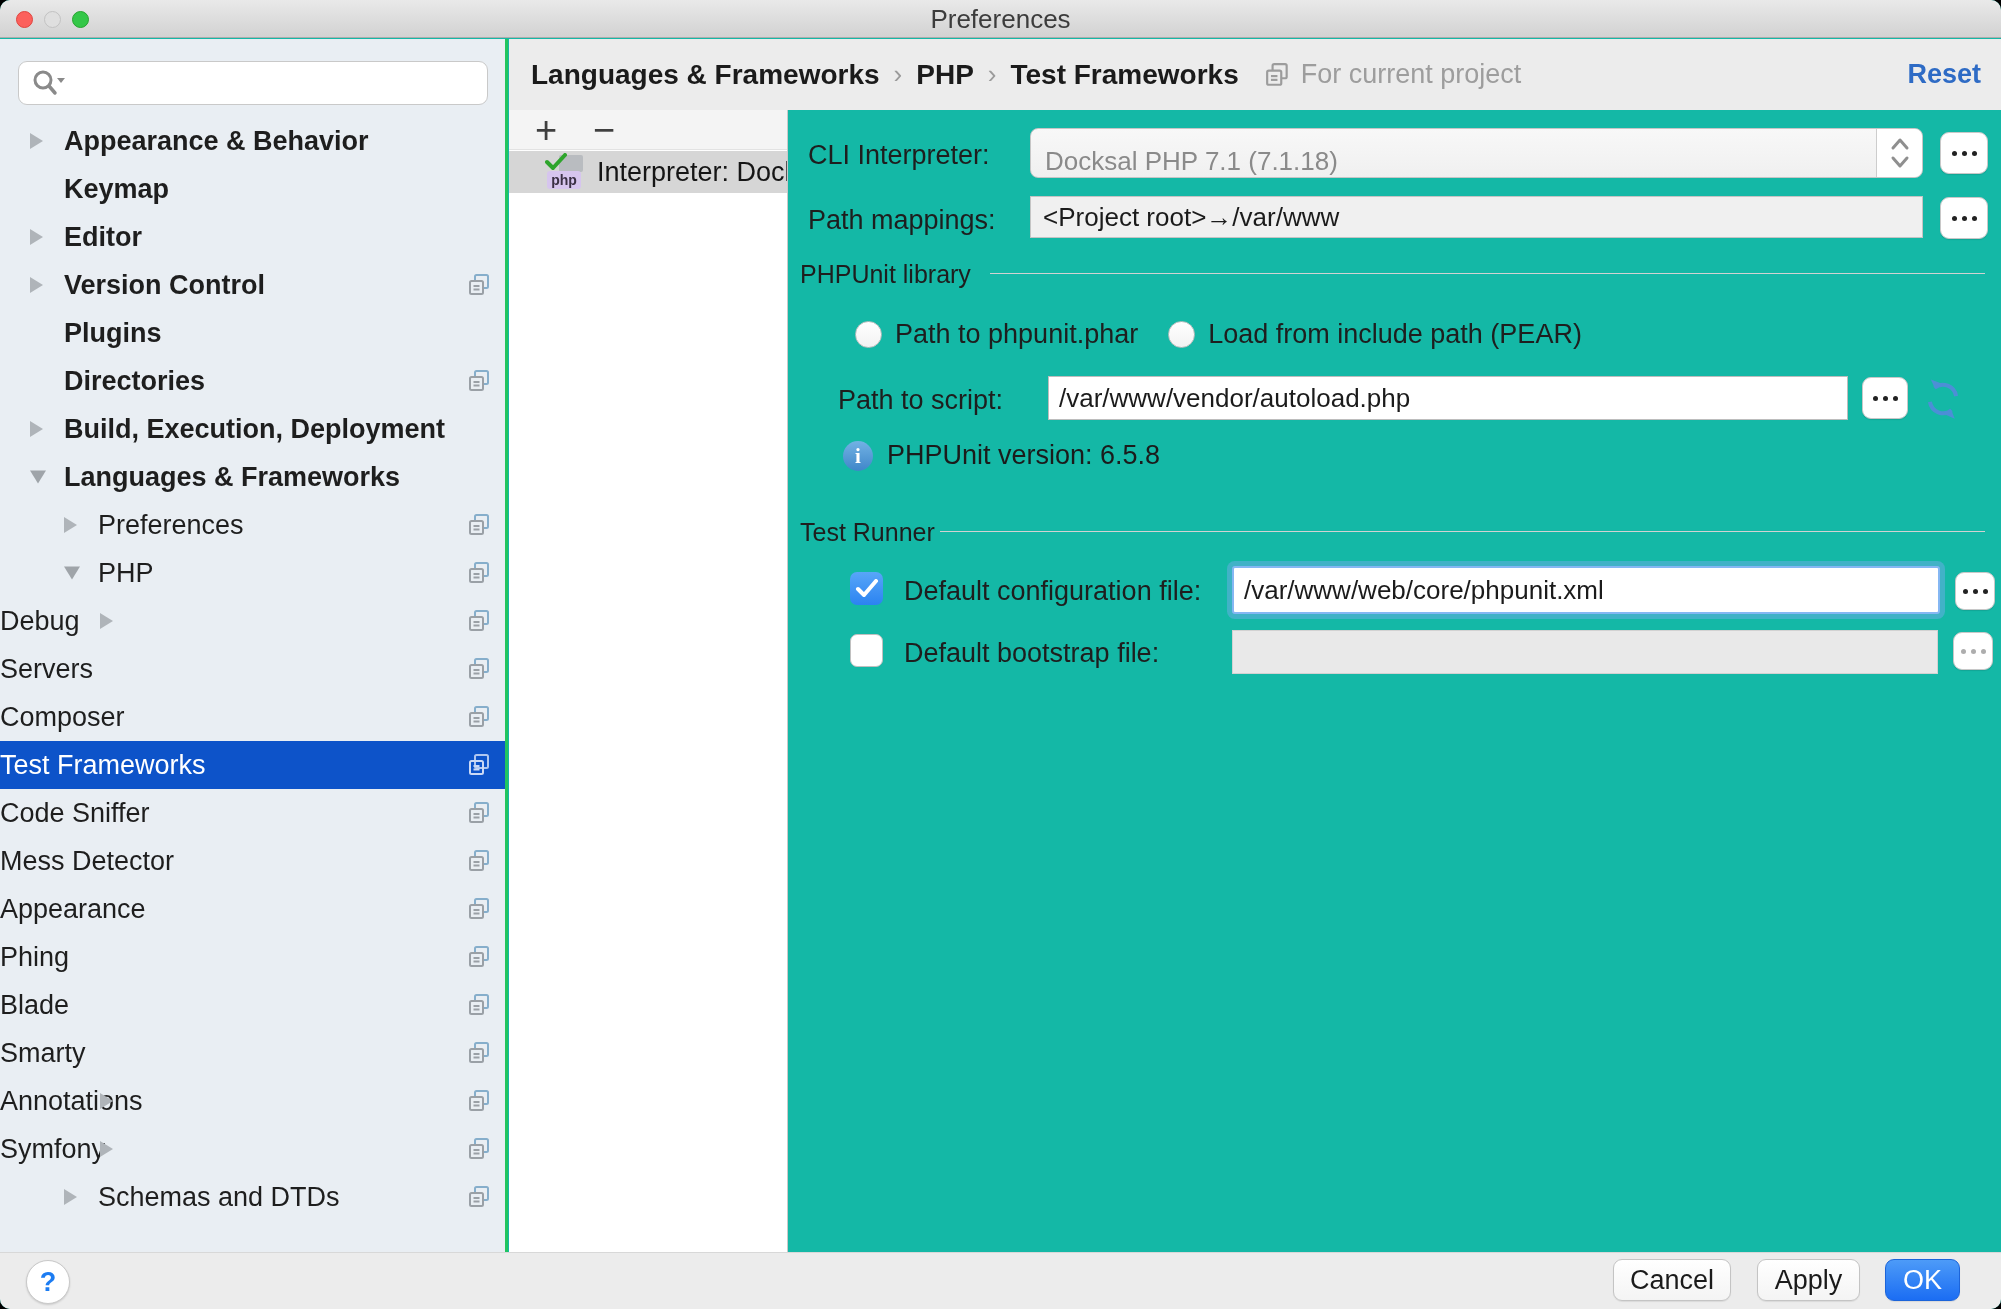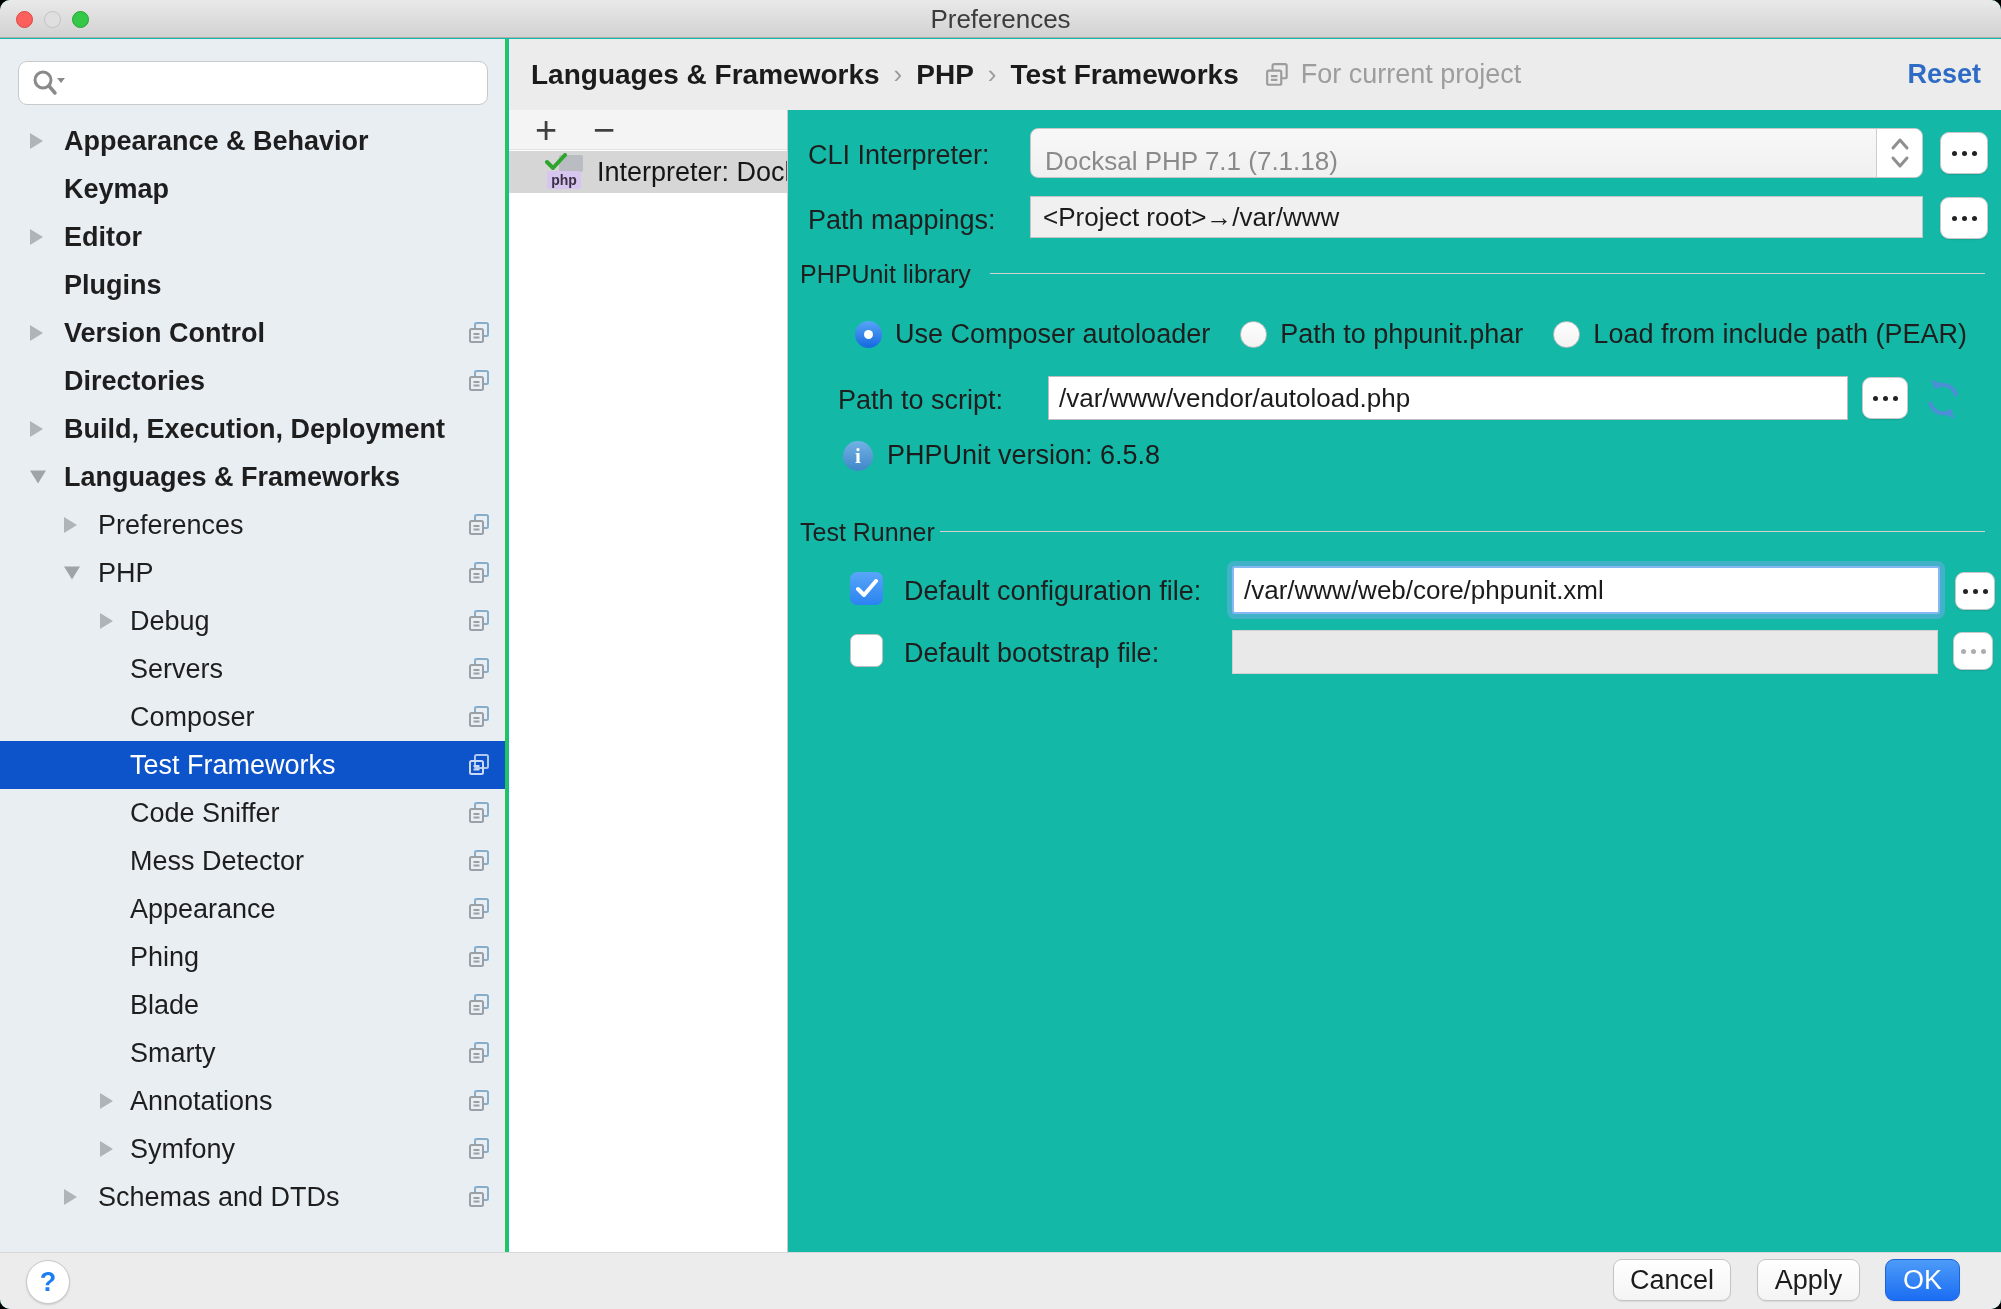--- a/index.html
+++ b/index.html
@@ -25,21 +25,21 @@
     background:#FFFFFF;border:1px solid #C9C9C9;border-radius:9px;display:flex;align-items:center;padding-left:12px;}
   .searchbox input{border:none;outline:none;flex:1;font-size:25px;font-family:"Liberation Sans",sans-serif;background:transparent;margin-left:8px;}
   .tree{position:absolute;left:0;top:78px;width:508px;}
   .tree-row{position:relative;height:48px;display:flex;align-items:center;font-size:27px;cursor:default;}
   .tree-row.bold{font-weight:bold;}
   .tree-row.selected{background:#0D53C9;color:#FFFFFF;}
   .tree-arrow{position:absolute;top:50%;transform:translateY(-50%);width:0;height:0;}
   .tree-arrow.r{border-left:13px solid #AFB4B9;border-top:8px solid transparent;border-bottom:8px solid transparent;}
   .tree-arrow.d{border-top:13px solid #9FA4A9;border-left:8px solid transparent;border-right:8px solid transparent;}
   .lvl0 .tree-arrow{left:30px;} .lvl1 .tree-arrow{left:64px;} .lvl2 .tree-arrow{left:100px;}
-  .lvl0 .tree-label{margin-left:64px;} .lvl1 .tree-label{margin-left:98px;} .lvl2 .tree-label{margin-left:130px;}
+  .lvl0 .tree-label{margin-left:64px;} .lvl1 .tree-label{margin-left:98px;} .lvl2 .tree-label{}
   .tree-badge{position:absolute;right:16px;top:50%;transform:translateY(-50%);width:24px;height:24px;}
   
   .header{position:absolute;left:509px;top:39px;right:0;height:71px;background:#ECECEC;display:flex;align-items:center;}
   .breadcrumb{display:flex;align-items:center;margin-left:22px;font-size:28px;font-weight:bold;color:#1B1B1B;white-space:nowrap;}
   .crumb-sep{margin:0 14px;color:#9B9B9B;font-weight:normal;font-size:26px;}
   .scope{display:flex;align-items:center;margin-left:26px;color:#9D9D9D;font-size:27px;}
   .scope svg{margin-right:10px;}
   .reset{margin-left:auto;margin-right:20px;font-size:27px;font-weight:bold;color:#2E6BC5;cursor:pointer;}
   
   .midpanel{position:absolute;left:509px;top:110px;width:279px;height:1142px;background:#FFFFFF;border-right:1px solid #C9C9C9;}
@@ -122,31 +122,31 @@
           <span class="tree-label">Appearance &amp; Behavior</span>
         </div>
         <div class="tree-row lvl0 bold">
           <span class="tree-label">Keymap</span>
         </div>
         <div class="tree-row lvl0 bold">
           <span class="tree-arrow r"></span>
           <span class="tree-label">Editor</span>
         </div>
         <div class="tree-row lvl0 bold">
+          <span class="tree-arrow r"></span>
+          <span class="tree-label">Version Control</span>
+          <span class="tree-badge"><svg width="24" height="24" viewBox="0 0 24 24">
+    <rect x="7" y="2" width="13" height="13" rx="1.5" fill="none" stroke="#86AECB" stroke-width="2"></rect>
+    <rect x="2" y="8" width="13" height="13" rx="1.5" fill="#E9EEF3" stroke="#9AA0A6" stroke-width="2"></rect>
+    <line x1="5.5" y1="13" x2="11.5" y2="13" stroke="#9AA0A6" stroke-width="2"></line>
+    <line x1="5.5" y1="16.5" x2="11.5" y2="16.5" stroke="#9AA0A6" stroke-width="2"></line>
+            </svg></span>
+        </div>
+        <div class="tree-row lvl0 bold">
           <span class="tree-label">Plugins</span>
-        </div>
-        <div class="tree-row lvl0 bold">
-          <span class="tree-arrow r"></span>
-          <span class="tree-label">Version Control</span>
-          <span class="tree-badge"><svg width="24" height="24" viewBox="0 0 24 24">
-    <rect x="7" y="2" width="13" height="13" rx="1.5" fill="none" stroke="#86AECB" stroke-width="2"></rect>
-    <rect x="2" y="8" width="13" height="13" rx="1.5" fill="#E9EEF3" stroke="#9AA0A6" stroke-width="2"></rect>
-    <line x1="5.5" y1="13" x2="11.5" y2="13" stroke="#9AA0A6" stroke-width="2"></line>
-    <line x1="5.5" y1="16.5" x2="11.5" y2="16.5" stroke="#9AA0A6" stroke-width="2"></line>
-            </svg></span>
         </div>
         <div class="tree-row lvl0 bold">
           <span class="tree-label">Directories</span>
           <span class="tree-badge"><svg width="24" height="24" viewBox="0 0 24 24">
     <rect x="7" y="2" width="13" height="13" rx="1.5" fill="none" stroke="#86AECB" stroke-width="2"></rect>
     <rect x="2" y="8" width="13" height="13" rx="1.5" fill="#E9EEF3" stroke="#9AA0A6" stroke-width="2"></rect>
     <line x1="5.5" y1="13" x2="11.5" y2="13" stroke="#9AA0A6" stroke-width="2"></line>
     <line x1="5.5" y1="16.5" x2="11.5" y2="16.5" stroke="#9AA0A6" stroke-width="2"></line>
             </svg></span>
         </div>
@@ -365,24 +365,20 @@
       <i></i>
         <i></i>
         <i></i>
     </div>
 
     <span class="section-label" style="left:800px;top:260px;">PHPUnit library</span>
     <div class="section-rule" style="left:990px;top:273px;width:995px;"></div>
 
     <div class="radio-row" id="radio-row" style="left:855px;top:312px;height:44px;">
         <span class="radio-group">
-          <span class="radio on"></span>
-    <span>Use Composer autoloader</span>
-        </span>
-        <span class="radio-group">
           <span class="radio off"></span>
     <span>Path to phpunit.phar</span>
         </span>
         <span class="radio-group">
           <span class="radio off"></span>
     <span>Load from include path (PEAR)</span>
         </span>
       </div>
 
     <span class="form-label" style="left:838px;top:385px;">Path to script:</span>

